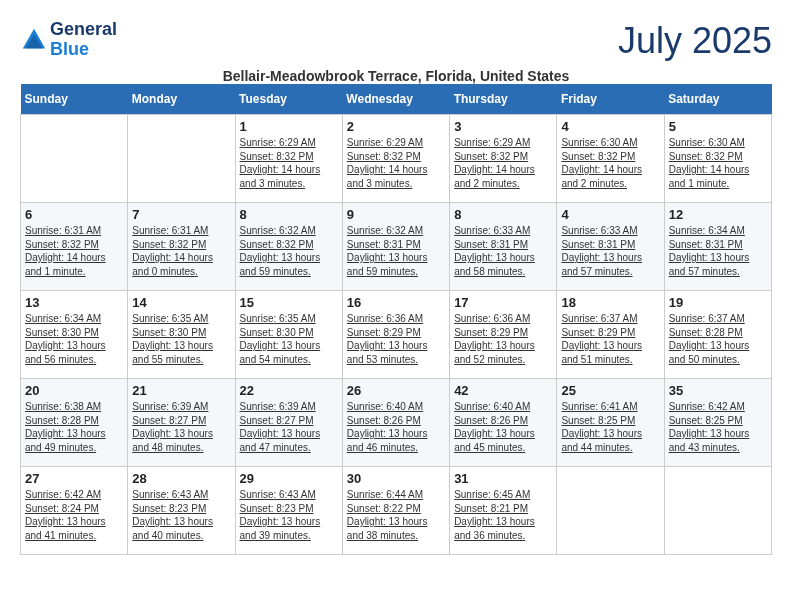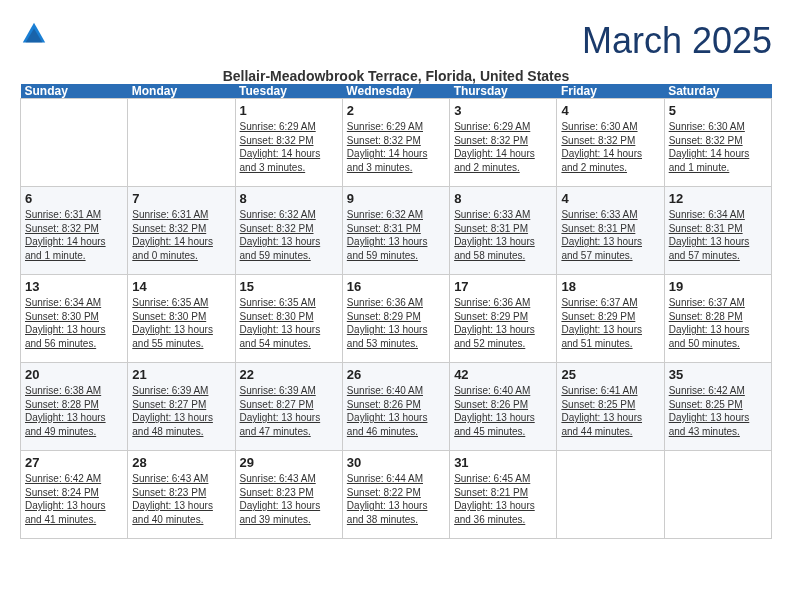--- a/index.html
+++ b/index.html
@@ -50,21 +50,21 @@
       margin-bottom: 0;
     }
     table {
       width: 100%;
       border-collapse: collapse;
       font-size: 10.5px;
     }
     th {
       background-color: #2a6db5;
       color: #fff;
-      padding: 0 4px;
+      padding: 8px 4px;
       text-align: left;
       font-size: 12px;
       font-weight: bold;
     }
     td {
       border: 1px solid #ccc;
       vertical-align: top;
       padding: 4px;
       width: 14.28%;
       min-height: 80px;
@@ -95,23 +95,27 @@
   </style>
 </head>
 <body>
 
 <div class="header">
   <div class="logo">
     <svg class="logo-icon" viewBox="0 0 40 40" xmlns="http://www.w3.org/2000/svg">
       <polygon points="20,4 36,32 4,32" fill="#1a7fd4"></polygon>
       <polygon points="20,12 32,32 8,32" fill="#1a3a6b" opacity="0.4"></polygon>
     </svg>
+    <div>
+      <div class="logo-text">General</div>
+      <div class="logo-text logo-blue">Blue</div>
+    </div>
   </div>
   <div class="title-section">
-    <div class="month-title">March 2025</div>
+    <div class="month-title">July 2025</div>
   </div>
 </div>
 
 <div class="location-title">Bellair-Meadowbrook Terrace, Florida, United States</div>
 
 <table>
   <thead>
     <tr>
     <th>Sunday</th>
         <th>Monday</th>

